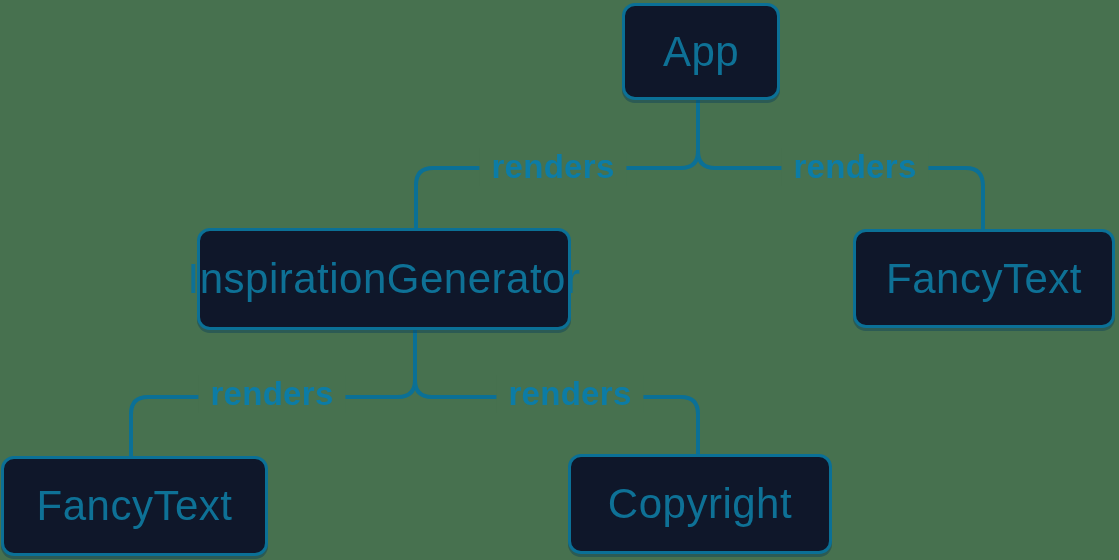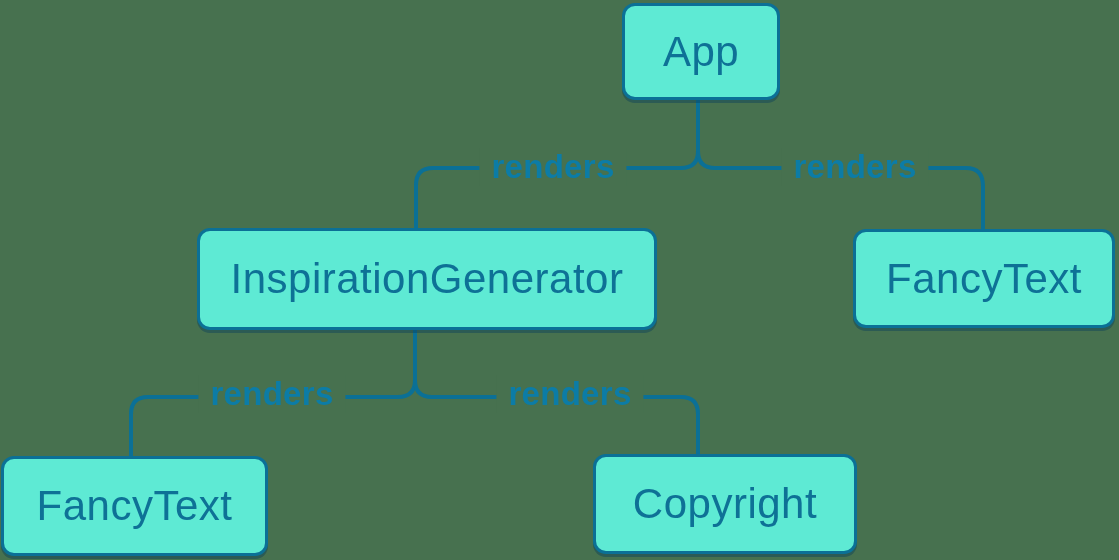--- a/index.html
+++ b/index.html
@@ -26,21 +26,21 @@
     left: 0; top: 0;
     width: 1119px; height: 560px;
   }
   .connectors path {
     fill: none;
     stroke: var(--accent-line);
     stroke-width: 4;
   }
   .node {
     position: absolute;
-    background: #5eead4;
+    background: #0f172a;
     border: 3px solid var(--accent-line);
     border-radius: 13px;
     box-shadow: 0 3px 0 var(--shadow);
     display: flex;
     align-items: center;
     justify-content: center;
     font-size: 42px;
     font-weight: 500;
     letter-spacing: 0.5px;
     color: var(--node-text);
@@ -74,29 +74,29 @@
   <div class="edge-label" style="left:855px; top:167px;">renders</div>
 
   <div class="edge-label" style="left:272px; top:394px;">renders</div>
 
   <div class="edge-label" style="left:570px; top:394px;">renders</div>
 
   <div class="node" style="left:622px; top:3px; width:158px; height:97px;">
     <span>App</span>
   </div>
 
-  <div class="node" style="left:197px; top:228px; width:460px; height:102px;">
+  <div class="node" style="left:197px; top:228px; width:374px; height:102px;">
     <span>InspirationGenerator</span>
   </div>
 
   <div class="node" style="left:853px; top:229px; width:262px; height:99px;">
     <span>FancyText</span>
   </div>
 
   <div class="node" style="left:1px; top:456px; width:267px; height:100px;">
     <span>FancyText</span>
   </div>
 
-  <div class="node" style="left:593px; top:454px; width:264px; height:100px;">
+  <div class="node" style="left:568px; top:454px; width:264px; height:100px;">
     <span>Copyright</span>
   </div>
 
 </div>
 
 </body></html>

